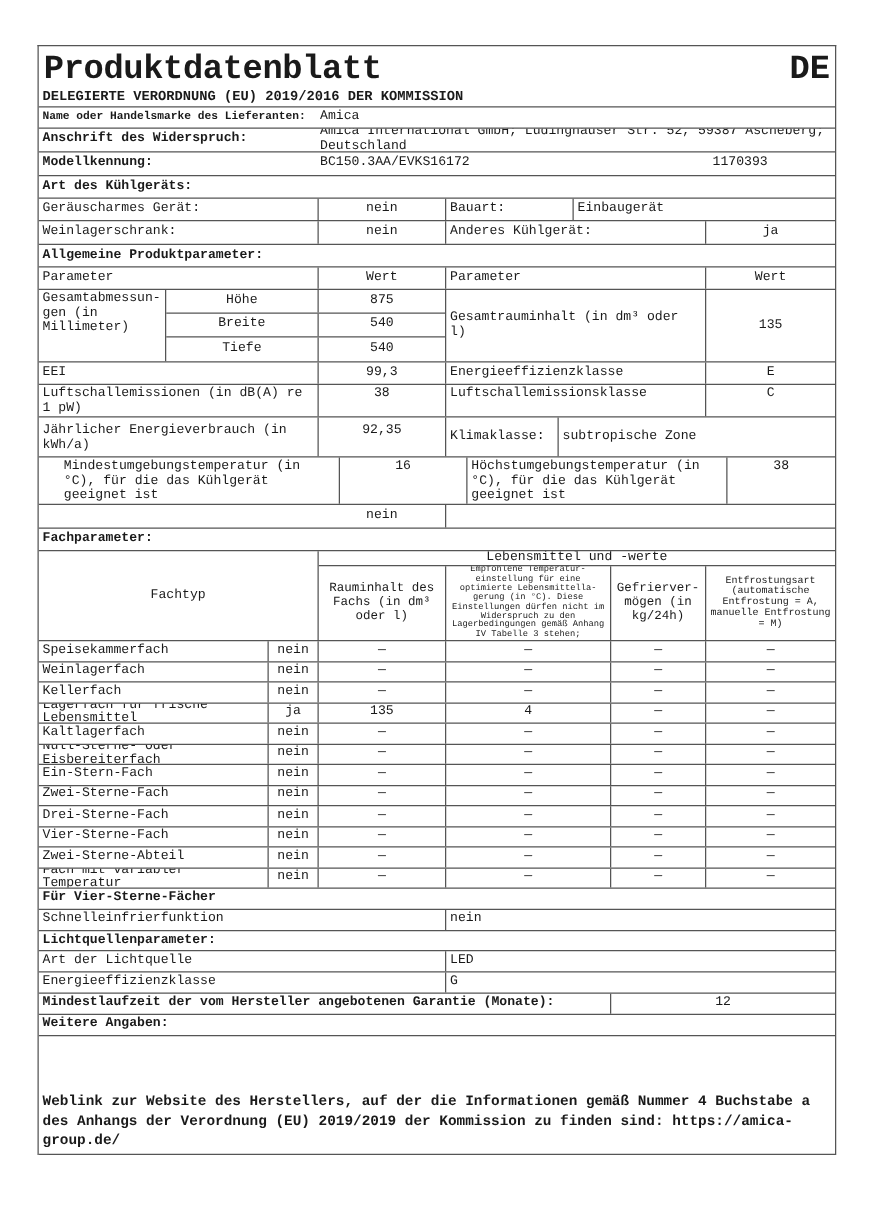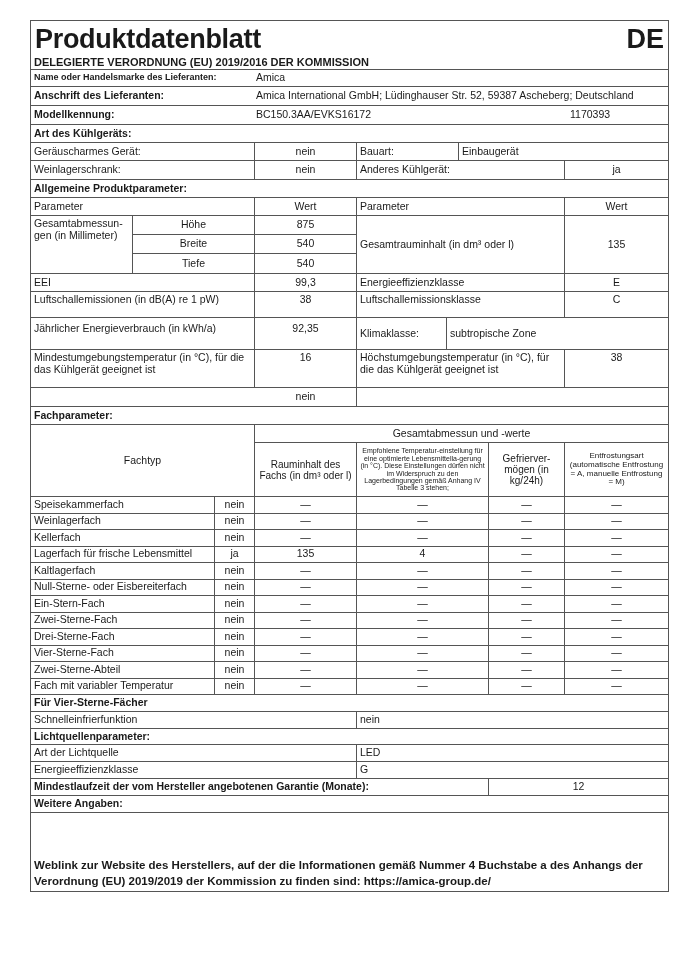--- a/index.html
+++ b/index.html
@@ -1,17 +1,17 @@
 <!DOCTYPE html>
 <html><head>
 <meta charset="utf-8">
 <style>
   html, body { margin:0; padding:0; background:#ffffff; }
   body { width:699px; height:980px; position:relative; font-family:"Liberation Sans", sans-serif; color:#1a1a1a; }
-  .sheet { position:absolute; left:30px; top:20px; width:637px; border:1px solid #555; border-bottom:none; }
+  .sheet { position:absolute; left:30px; top:36px; width:637px; border:1px solid #555; border-bottom:none;font-family:Liberation Mono, monospace; }
   .row { display:flex; border-bottom:1px solid #555; box-sizing:border-box; }
   .c { box-sizing:border-box; border-right:1px solid #555; padding:0 3px; display:flex; align-items:center; font-size:10.5px; line-height:1.1; overflow:hidden; }
   .c:last-child { border-right:none; }
   .ctr { justify-content:center; text-align:center; }
   .top { align-items:flex-start; padding-top:2px; }
   .b { font-weight:bold; }
   .title-row { border-bottom:none; height:34px; align-items:flex-end; justify-content:space-between; padding:0 4px; }
   .title { font-size:27px; font-weight:bold; letter-spacing:-0.3px; }
   .lang { font-size:27px; font-weight:bold; }
   .sub { font-size:11px; font-weight:bold; padding:0 3px; height:14px; display:flex; align-items:center; }
@@ -31,21 +31,21 @@
   </div>
   <div class="row">
     <div class="sub">DELEGIERTE VERORDNUNG (EU) 2019/2016 DER KOMMISSION</div>
   </div>
 
   <div class="row" style="height:17px;">
     <div class="c b small" style="width:222px;border-right:none;">Name oder Handelsmarke des Lieferanten:</div>
     <div class="c" style="flex:1;">Amica</div>
   </div>
   <div class="row" style="height:19px;">
-    <div class="c b" style="width:222px;border-right:none;">Anschrift des Lieferanten:</div>
+    <div class="c b" style="width:222px;border-right:none;">Anschrift des Widerspruch:</div>
     <div class="c" style="flex:1;">Amica International GmbH; Lüdinghauser Str. 52, 59387 Ascheberg; Deutschland</div>
   </div>
   <div class="row" style="height:19px;">
     <div class="c b" style="width:222px;border-right:none;">Modellkennung:</div>
     <div class="c" style="width:314px;border-right:none;">BC150.3AA/EVKS16172</div>
     <div class="c" style="flex:1;">1170393</div>
   </div>
 
   <div class="row" style="height:18px;">
     <div class="c b" style="flex:1;">Art des Kühlgeräts:</div>
@@ -103,38 +103,38 @@
     <div class="c top" style="width:208px;">Luftschallemissionsklasse</div>
     <div class="c ctr top" style="flex:1;">C</div>
   </div>
   <div class="row" style="height:32px;">
     <div class="c top" style="width:224px;padding-top:5px;">Jährlicher Energieverbrauch (in kWh/a)</div>
     <div class="c ctr top" style="width:102px;padding-top:5px;">92,35</div>
     <div class="c" style="width:90px;">Klimaklasse:</div>
     <div class="c" style="flex:1;border-right:none;">subtropische Zone</div>
   </div>
   <div class="row" style="height:38px;">
-    <div class="c top" style="width:224px;">Mindestumgebungstemperatur (in °C), für die das Kühlgerät geeignet ist</div>
+    <div class="c top" style="width:224px;margin-left:17px;">Mindestumgebungstemperatur (in °C), für die das Kühlgerät geeignet ist</div>
     <div class="c ctr top" style="width:102px;">16</div>
     <div class="c top" style="width:208px;">Höchstumgebungstemperatur (in °C), für die das Kühlgerät geeignet ist</div>
     <div class="c ctr top" style="flex:1;">38</div>
   </div>
   <div class="row" style="height:19px;">
     <div class="c" style="width:224px;margin-top:24px;">Winterschaltung</div>
     <div class="c ctr" style="width:102px;">nein</div>
     <div class="c" style="flex:1;"></div>
   </div>
 
   <div class="row" style="height:18px;">
     <div class="c b" style="flex:1;">Fachparameter:</div>
   </div>
   <div class="row" style="height:72px;">
     <div class="c ctr" style="width:224px;">Fachtyp</div>
     <div class="gcell" style="flex:1;">
-      <div class="c ctr" style="height:18px;border-right:none;border-bottom:1px solid #555;">Gesamtabmessun und -werte</div>
+      <div class="c ctr" style="height:18px;border-right:none;border-bottom:1px solid #555;">Lebensmittel und -werte</div>
       <div style="display:flex;flex:1;">
         <div class="c ctr" style="width:102px;font-size:10px;">Rauminhalt des Fachs (in dm³ oder l)</div>
         <div class="c ctr tiny" style="width:132px;">Empfohlene Temperatur-einstellung für eine optimierte Lebensmittella-gerung (in °C). Diese Einstellungen dürfen nicht im Widerspruch zu den Lagerbedingungen gemäß Anhang IV Tabelle 3 stehen;</div>
         <div class="c ctr" style="width:76px;font-size:10px;">Gefrierver-mögen (in kg/24h)</div>
         <div class="c ctr small" style="flex:1;font-size:8px;border-right:none;">Entfrostungsart (automatische Entfrostung = A, manuelle Entfrostung = M)</div>
       </div>
     </div>
   </div>
 
   <div id="comp-rows">

